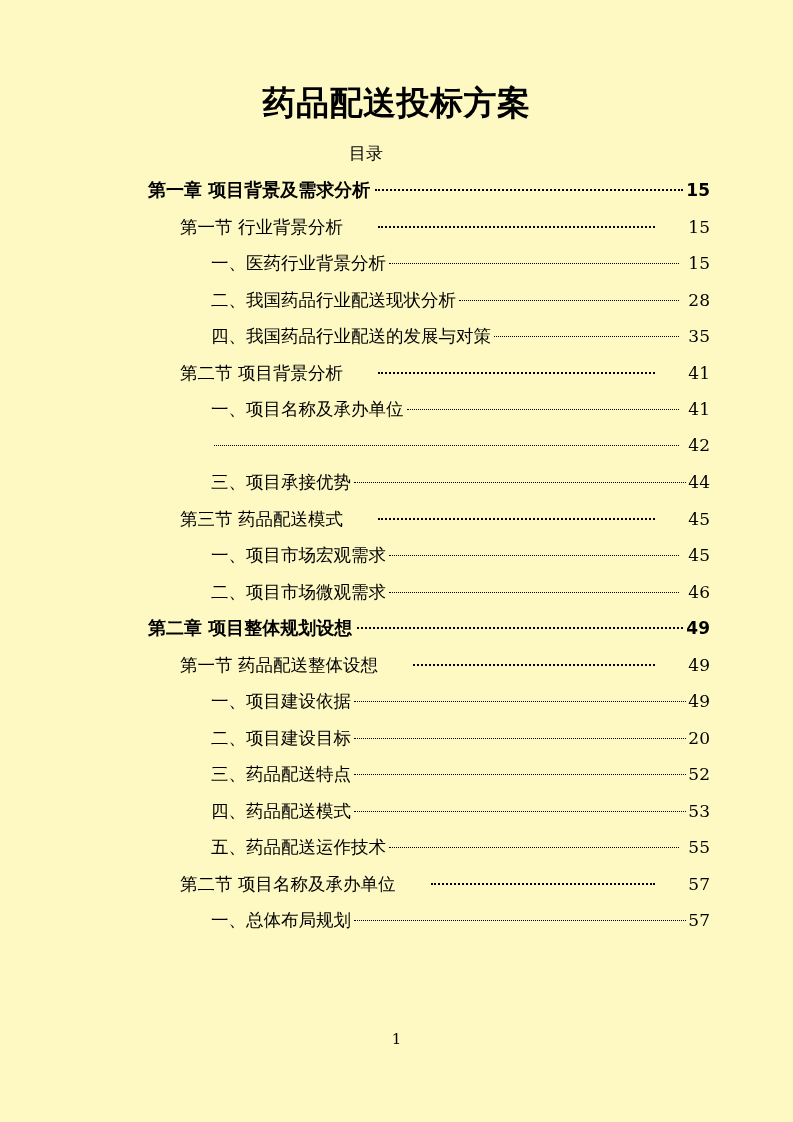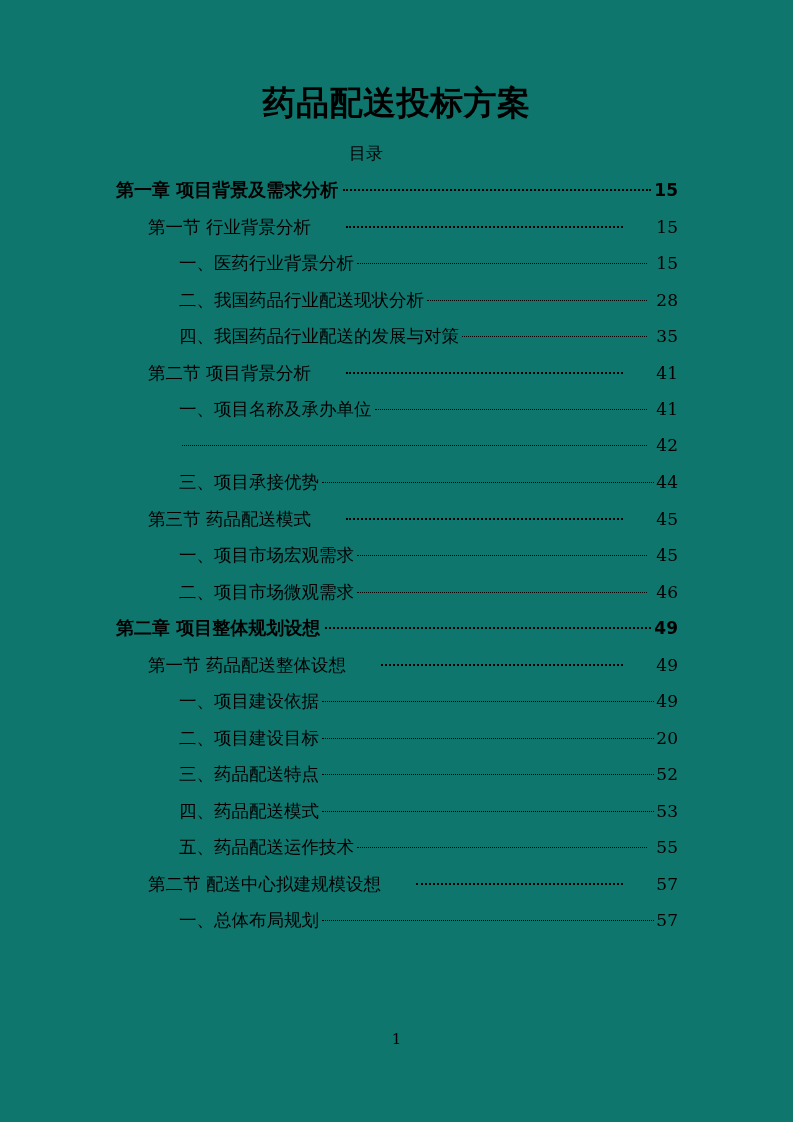--- a/index.html
+++ b/index.html
@@ -9,21 +9,21 @@
   }
   body {
     font-family: "DejaVu Serif", "Liberation Serif", serif;
     color: #000000;
   }
   .page {
     position: relative;
     width: 793px;
     height: 1122px;
     margin: 0 auto;
-    background: #0f766e;
+    background: #fef9c3;
     overflow: hidden;
     box-sizing: border-box;
   }
   .doc-title {
     position: absolute;
     top: 82px;
     left: 0;
     width: 793px;
     text-align: center;
     font-size: 33px;
@@ -48,20 +48,21 @@
     left: 116px;
     width: 562px;
   }
   .toc-row {
     display: flex;
     align-items: baseline;
     width: 100%;
     height: 36.5px;
     box-sizing: border-box;
     white-space: nowrap;
+    margin-left: 32px;
   }
   .toc-label {
     flex: 0 0 auto;
   }
   .toc-leader {
     flex: 1 1 auto;
     overflow: hidden;
     min-width: 6px;
     position: relative;
     height: 1em;
@@ -229,21 +230,21 @@
         <span class="toc-label">四、药品配送模式</span>
         <span class="toc-leader"></span>
         <span class="toc-page">53</span>
       </div>
       <div class="toc-row lvl-item gap-wide">
         <span class="toc-label">五、药品配送运作技术</span>
         <span class="toc-leader"></span>
         <span class="toc-page">55</span>
       </div>
       <div class="toc-row lvl-section gap-wide">
-        <span class="toc-label">第二节  配送中心拟建规模设想</span>
+        <span class="toc-label">第二节  项目名称及承办单位</span>
         <span class="toc-leader"></span>
         <span class="toc-page">57</span>
       </div>
       <div class="toc-row lvl-item">
         <span class="toc-label">一、总体布局规划</span>
         <span class="toc-leader"></span>
         <span class="toc-page">57</span>
       </div>
     </div>
 

